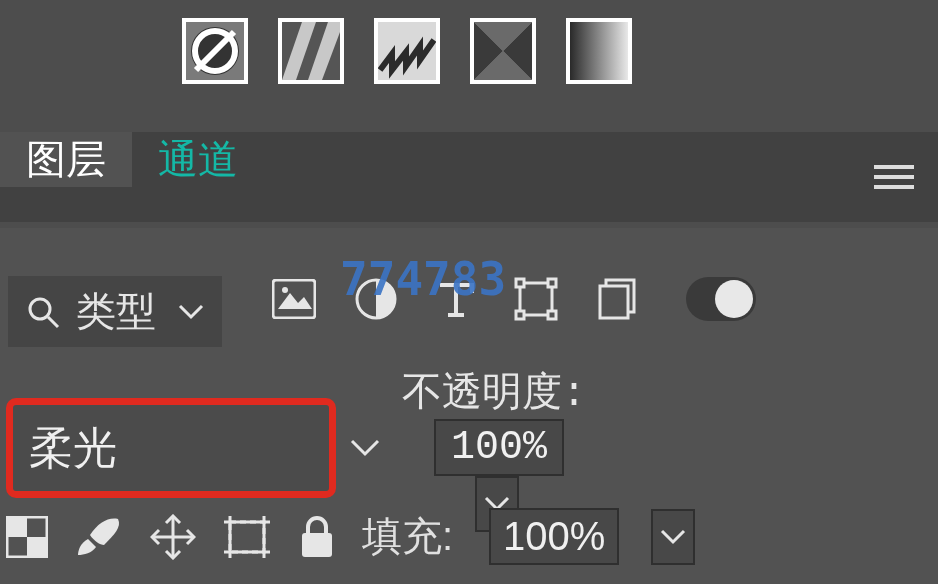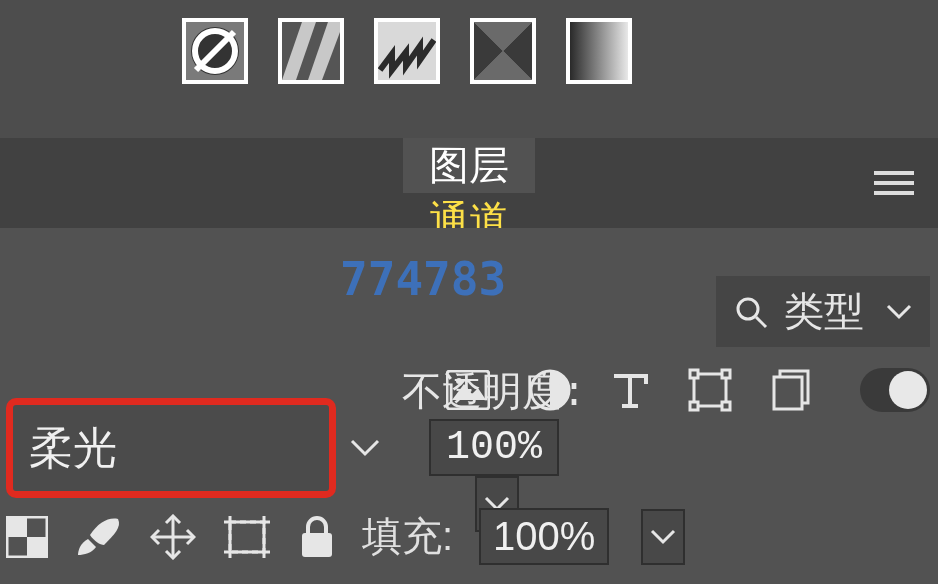--- a/index.html
+++ b/index.html
@@ -17,29 +17,29 @@
   }
   .thumb {
     width: 66px; height: 66px;
     border: 4px solid #fff;
     background: #808080;
     position: relative;
     overflow: hidden;
   }
   .tab-row {
     position: absolute;
-    top: 138px; left: 0; right: 0; height: 90px;
+    top: 132px; left: 0; right: 0; height: 90px;
     background: #414141;
-    display: flex; align-items: center; flex-direction: column;
+    display: flex; align-items: flex-start;
   }
   .tab {
     padding: 0 26px;
     font-size: 40px;
     display: flex; align-items: center;
-    color: #fde047;
+    color: #14b8a6;
     cursor: pointer;
   }
   .tab.active {
     background: #525252;
     color: #fff;
   }
   .panel-menu {
     position: absolute; right: 24px; top: 50%; transform: translateY(-50%);
     cursor: pointer;
   }
@@ -54,21 +54,21 @@
     color: #3b74c5;
     font-family: monospace;
     font-size: 46px;
     font-weight: bold;
     opacity: 0.9;
     z-index: 5;
   }
   .filter-row {
     position: absolute;
     top: 276px; left: 8px; right: 8px;
-    display: flex; align-items: flex-end; gap: 20px; flex-direction: column;
+    display: flex; align-items: flex-start; gap: 20px;
   }
   .kind-dd {
     display: flex; align-items: center; gap: 16px;
     background: #454545;
     padding: 8px 18px;
     font-size: 40px;
     cursor: pointer;
   }
   .kind-dd .chev { margin-left: 6px; }
   .filter-icons {
@@ -110,20 +110,21 @@
   .blend-chev {
     margin-left: 14px; cursor:pointer;
   }
   .opacity-seg {
     display:flex; align-items:center; margin-left: 22px;
     font-size: 40px; color:#e6e6e6;flex-direction:column;
   }
   .val-box {
     border: 2px solid #2f2f2f;
     padding: 4px 10px;
+    margin-left: 10px;
     font-size: 40px;
     background: #484848;
     color:#f0f0f0;
     min-width: 130px;
     display:flex; justify-content:center;
   }
   .small-chev {
     width: 44px; height: 56px;
     display:flex; align-items:center; justify-content:center;
     border:2px solid #2f2f2f;

